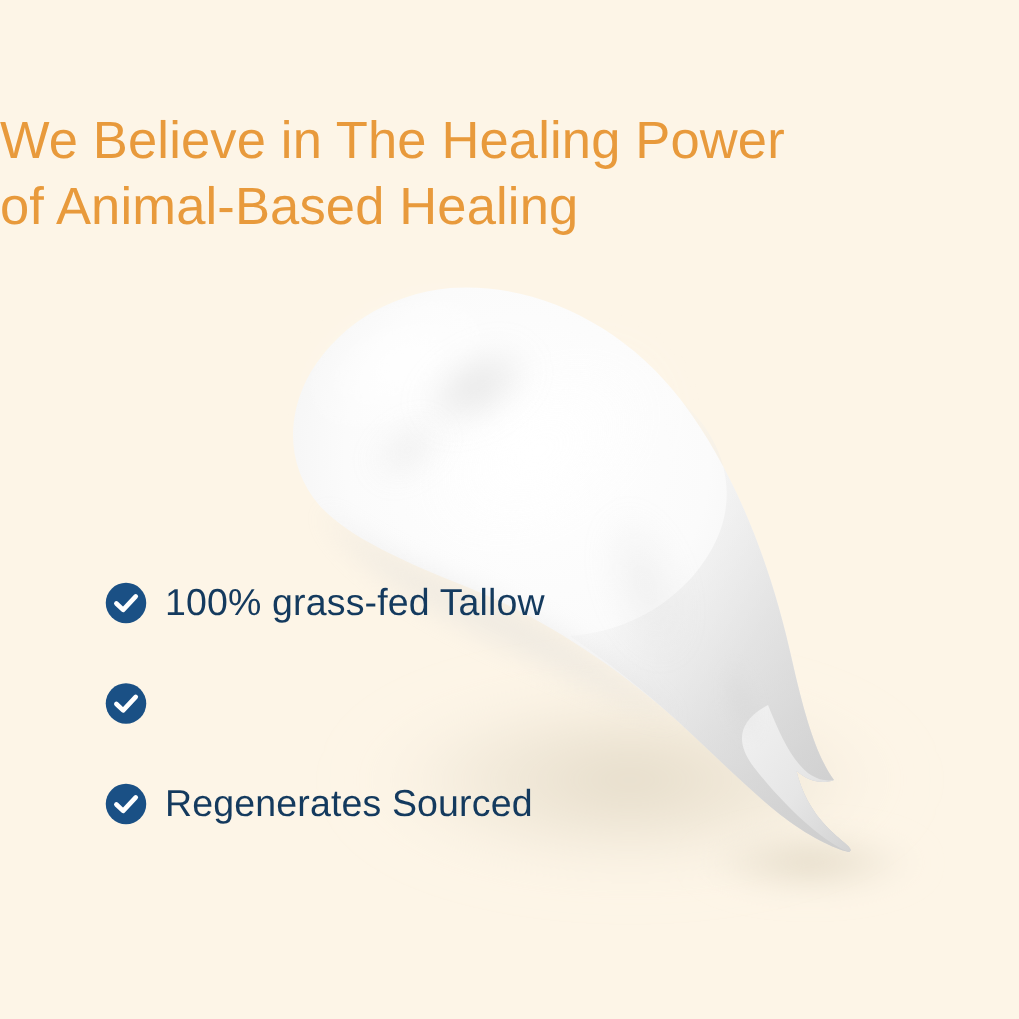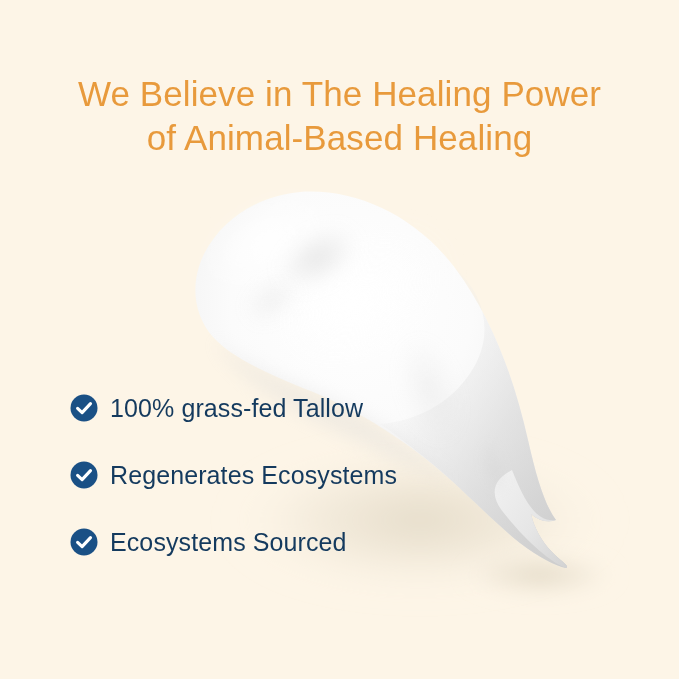--- a/index.html
+++ b/index.html
@@ -29,21 +29,20 @@
     height: 679px;
     pointer-events: none;
   }
 
   
   #headline {
     position: absolute;
     left: 0;
     top: 72px;
     width: 679px;
-    text-align: center;
     color: #E89A3C;
     font-size: 35px;
     line-height: 44px;
     font-weight: 500;
     letter-spacing: 0.1px;
     z-index: 5;
   }
   #headline .hl-line {
     display: block;
     white-space: nowrap;
@@ -51,21 +50,21 @@
 
   
   #feature-list {
     position: absolute;
     left: 70px;
     top: 382px;
     z-index: 6;
   }
   .feature-row {
     display: flex;
-    align-items: flex-end;
+    align-items: center;
     height: 40px;
     margin-bottom: 27px;
   }
   .feature-row:last-child {
     margin-bottom: 0;
   }
   .check-icon {
     flex: 0 0 auto;
     width: 28px;
     height: 28px;
@@ -201,26 +200,25 @@
         <path d="M7.6 14.3 L12.1 18.6 L20.5 9.6" fill="none" stroke="#FFFFFF" stroke-width="3.1" stroke-linecap="round" stroke-linejoin="round"></path>
       </svg>
       <span class="feature-label">100% grass-fed Tallow</span>
     </div>
 
     <div class="feature-row">
       <svg class="check-icon" viewBox="0 0 28 28">
         <circle cx="14" cy="14" r="13.5" fill="#1A5085"></circle>
         <path d="M7.6 14.3 L12.1 18.6 L20.5 9.6" fill="none" stroke="#FFFFFF" stroke-width="3.1" stroke-linecap="round" stroke-linejoin="round"></path>
       </svg>
-      <span class="feature-label">Regenerates Ecosystems</span>
     </div>
 
     <div class="feature-row">
       <svg class="check-icon" viewBox="0 0 28 28">
         <circle cx="14" cy="14" r="13.5" fill="#1A5085"></circle>
         <path d="M7.6 14.3 L12.1 18.6 L20.5 9.6" fill="none" stroke="#FFFFFF" stroke-width="3.1" stroke-linecap="round" stroke-linejoin="round"></path>
       </svg>
-      <span class="feature-label">Ecosystems Sourced</span>
+      <span class="feature-label">Regenerates Sourced</span>
     </div>
 
   </div>
 
 </div>
 
 </body></html>

